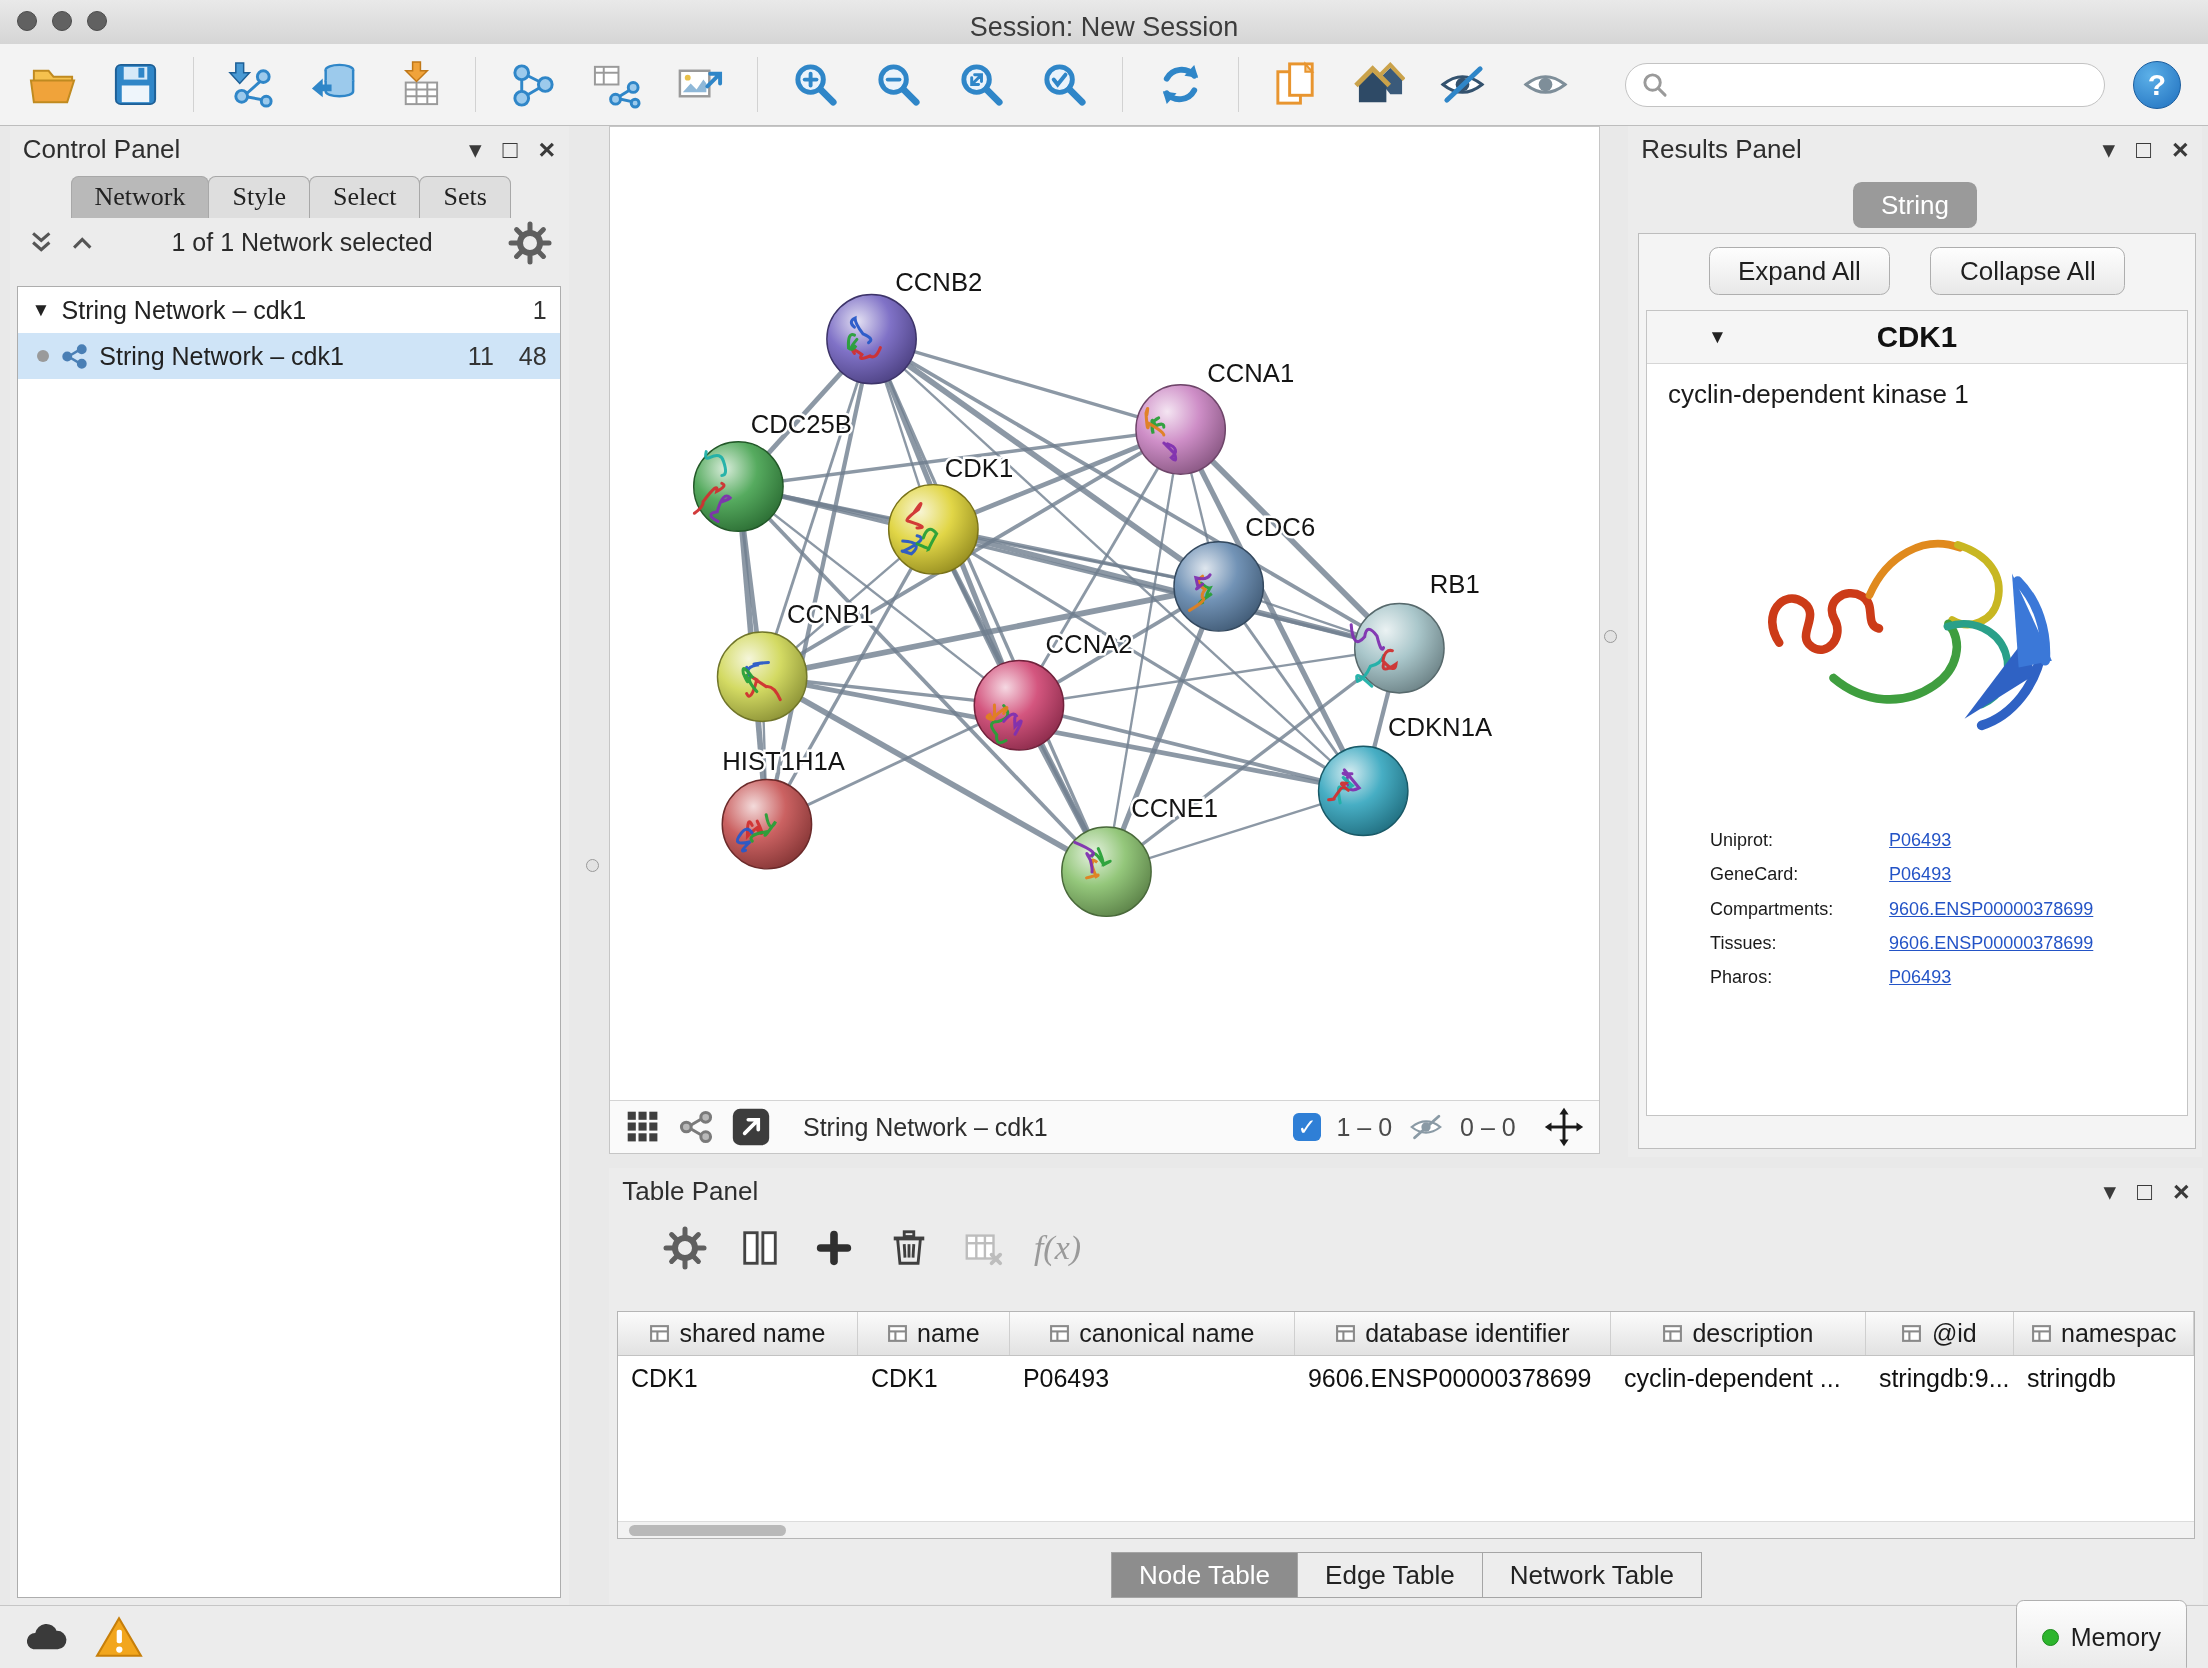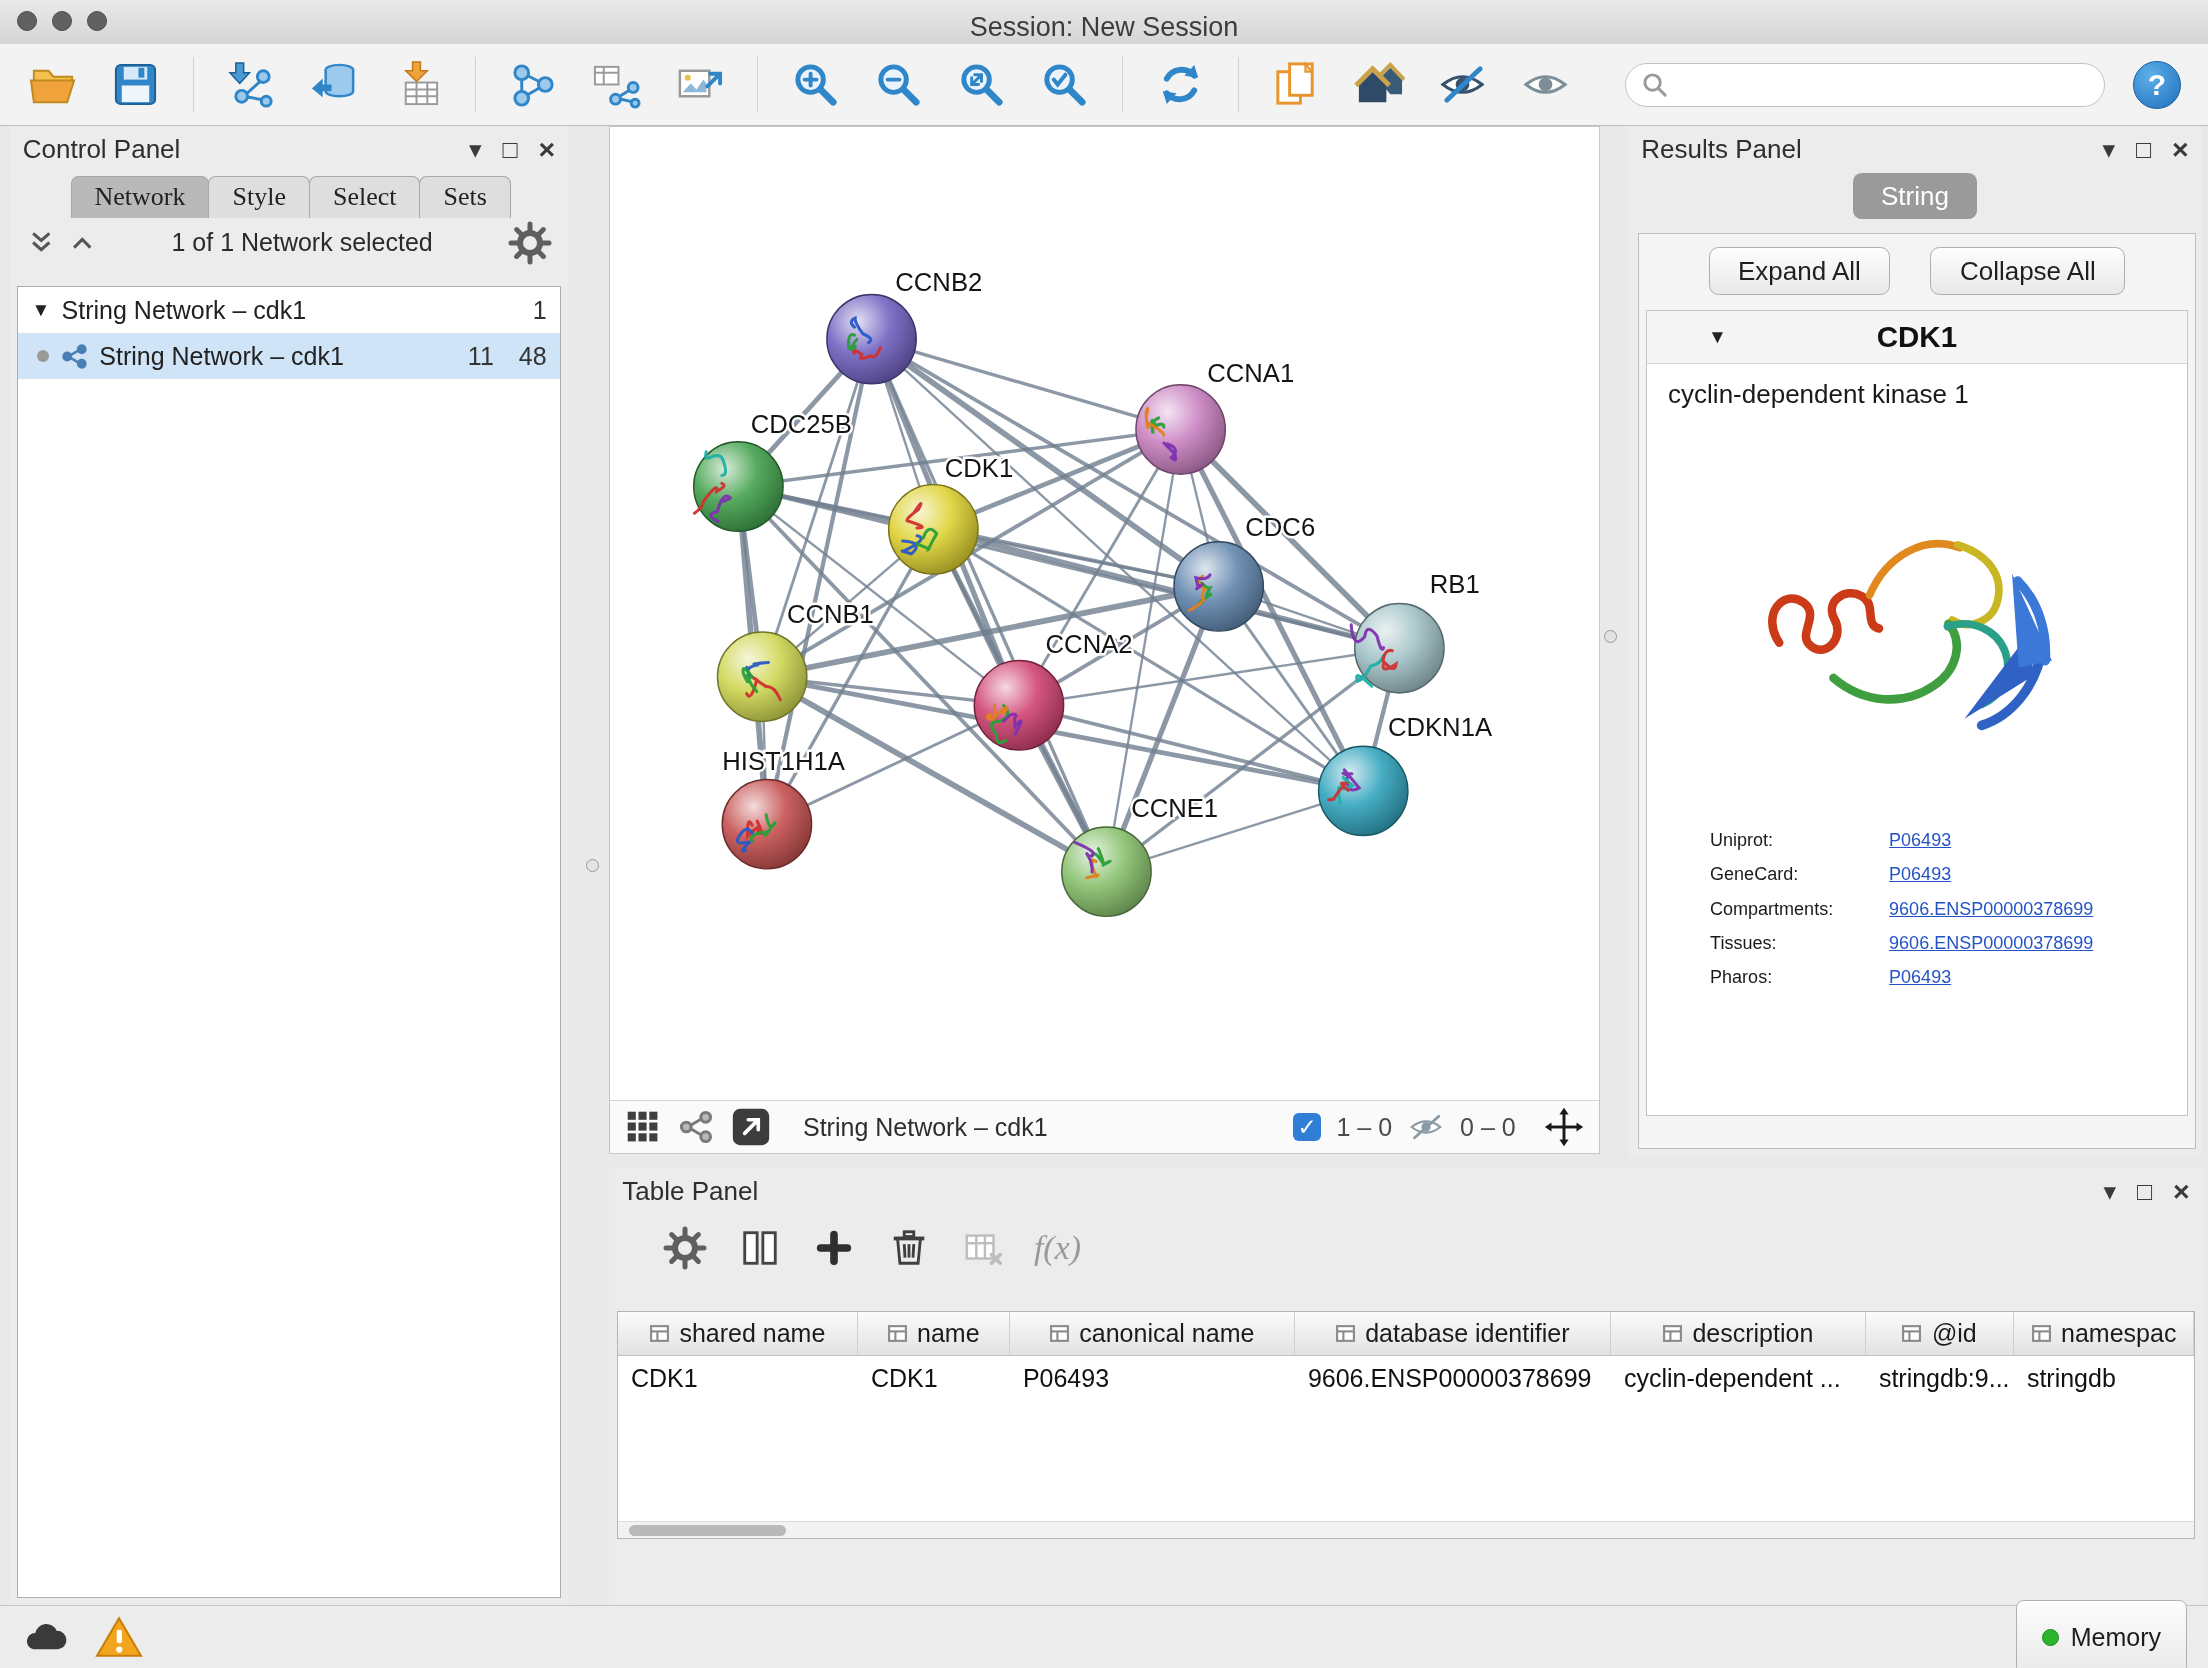--- a/index.html
+++ b/index.html
@@ -58,21 +58,21 @@
   #net-title { font-size:25px; color:#2e2e2e; margin-left:15px; }
   #net-status { margin-left:auto; display:flex; align-items:center; gap:15px; font-size:25px; color:#4a4a4a; }
   .net-check { width:28.5px; height:28.5px; background:#2f7fd6; border-radius:5.7px; color:#fff; font-size:23px;
     display:flex; align-items:center; justify-content:center; cursor:pointer; }
   .ext-btn { cursor:pointer; display:flex; }
 
   .dot-handle { position:absolute; width:13.3px; height:13.3px; border-radius:50%; background:#e3e3e3; border:1px solid #9a9a9a; }
 
   
   #results-panel { position:absolute; left:1628px; top:126px; width:574px; height:1031px; background:#ececec; }
-  .rp-tabrow { display:flex; justify-content:center; margin-top:1px; }
+  .rp-tabrow { display:flex; justify-content:center; margin-top:10px; }
   .rp-badge { background:#9a9a9a; color:#fff; font-size:26px; padding:7.6px 28.5px; border-radius:8.6px; cursor:pointer; }
   .rp-outer { position:absolute; left:9.5px; right:5.7px; top:107px; bottom:7.6px; border:1px solid #bdbdbd; background:#f4f4f4; padding:13.3px 7.6px; }
   .rp-buttons { display:flex; justify-content:center; gap:40px; }
   .rp-btn { font-size:26px; padding:7.6px 28.5px; border:1px solid #aeaeae; border-radius:9.5px;
     background:linear-gradient(#fefefe,#e8e8e8); cursor:pointer; color:#1f1f1f; }
   .rp-content { margin-top:15px; background:#fff; border:1px solid #c4c4c4; height:calc(100% - 82px); overflow:hidden; }
   .rp-protein-head { height:53px; border-bottom:1px solid #d6d6d6; background:#f5f5f5; display:flex; align-items:center; position:relative; }
   .rp-protein-head .expander { position:absolute; left:61px; cursor:pointer; }
   .rp-protein-head .pname { width:100%; text-align:center; font-size:29.5px; font-weight:bold; color:#111; }
   .rp-desc { font-size:26px; padding:15px 21px 3.8px 21px; color:#1a1a1a; }
@@ -797,20 +797,25 @@
         <div class="td">P06493</div>
         <div class="td">9606.ENSP00000378699</div>
         <div class="td">cyclin-dependent ...</div>
         <div class="td">stringdb:9...</div>
         <div class="td">stringdb</div>
       </div>
       <div class="hscroll">
         <div class="hthumb"></div>
       </div>
     </div>
+    <div class="tp-tabs">
+      <div class="tp-tab selected">Node Table</div>
+      <div class="tp-tab">Edge Table</div>
+      <div class="tp-tab">Network Table</div>
+    </div>
   </div>
 
   <div id="status-bar">
     <div class="sb-btn">
       <svg width="49" height="36" viewBox="0 0 48 34">
         <path d="M12 29 a8 8 0 0 1 2 -15.8 A11 11 0 0 1 35 11 a8.5 8.5 0 0 1 1 18 z" fill="#3a3a3a"></path>
       </svg>
     </div>
     <div class="sb-btn">
       <svg width="48" height="42" viewBox="0 0 46 40">

